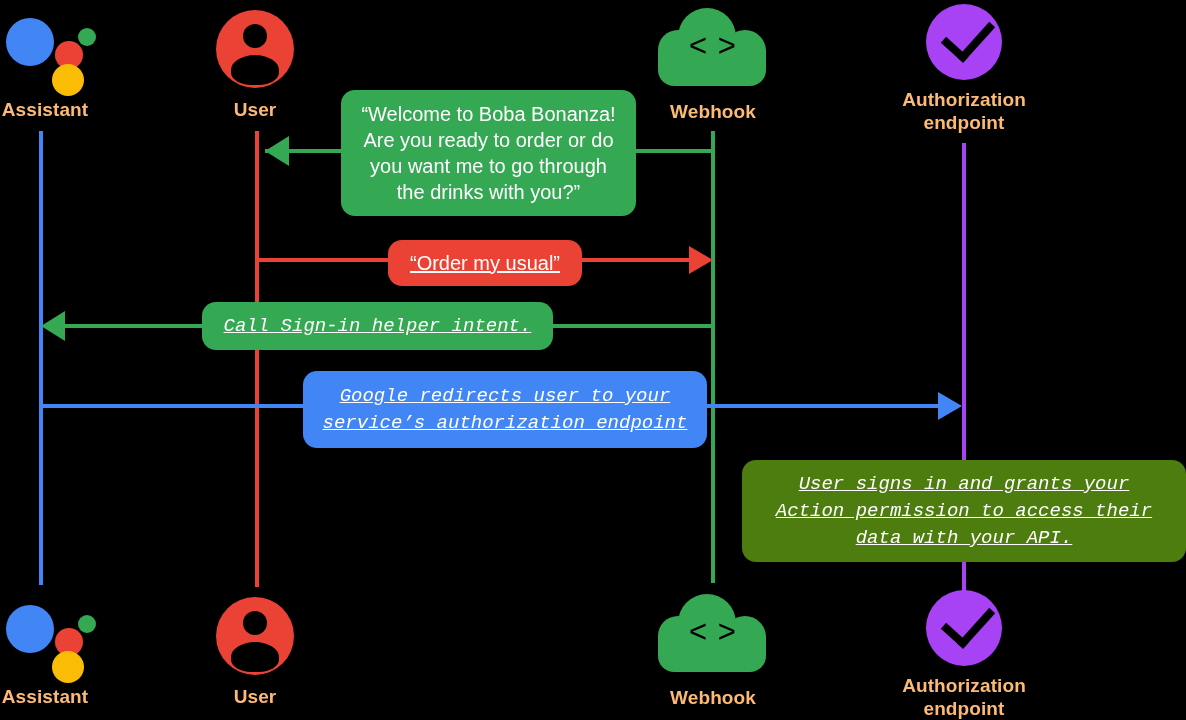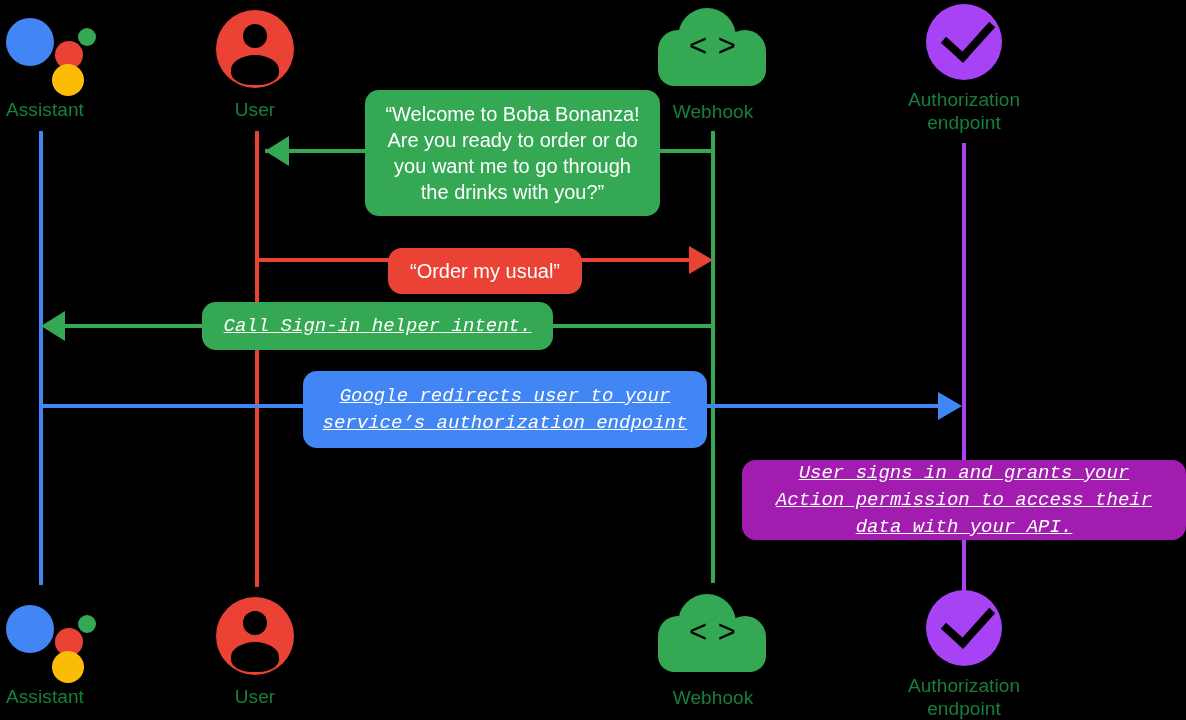--- a/index.html
+++ b/index.html
@@ -20,23 +20,23 @@
   .lifeline {
     position: absolute;
     width: 4px;
     border-radius: 0;
   }
   .actor {
     position: absolute;
     text-align: center;
   }
   .actor-label {
-    color: #15803d;
+    color: #fdba74;
     font-size: 19px;
-    font-weight: normal;
+    font-weight: bold;
     line-height: 23px;
     letter-spacing: 0.1px;
     white-space: pre-line;
   }
   .icon-wrap {
     position: relative;
     margin: 0 auto;
   }
   
   .assistant-icon {
@@ -179,39 +179,39 @@
     <div class="icon-wrap auth-icon">
       <div class="auth-circle"></div>
       <div class="auth-check"></div>
     </div>
     <div class="actor-label" style="margin-top:8px;">Authorization
 endpoint</div>
   </div>
 
   <div class="arrow-line" style="left:265px; top:149px; width:448px; background:#34a853;"></div>
   <div class="arrow-head" style="left:265px; top:136px; border-top:15px solid transparent; border-bottom:15px solid transparent; border-right:24px solid #34a853;"></div>
-  <div class="bubble bubble-sans" style="left:341px; top:90px; width:295px; height:126px; background:#34a853; white-space:pre-line; padding:0 10px;margin-left:24px;">“Welcome to Boba Bonanza!
+  <div class="bubble bubble-sans" style="left:341px; top:90px; width:295px; height:126px; background:#34a853; white-space:pre-line; padding:0 10px;">“Welcome to Boba Bonanza!
 Are you ready to order or do
 you want me to go through
 the drinks with you?”</div>
 
   <div class="arrow-line" style="left:257px; top:258px; width:436px; background:#ea4335;"></div>
   <div class="arrow-head" style="left:689px; top:246px; border-top:14px solid transparent; border-bottom:14px solid transparent; border-left:24px solid #ea4335;"></div>
-  <div class="bubble bubble-sans" style="left:388px; top:248px; width:194px; height:46px; background:#ea4335;">“Order my usual”</div>
+  <div class="bubble bubble-sans" style="left:388px; top:240px; width:194px; height:46px; background:#ea4335;text-decoration:underline;">“Order my usual”</div>
 
   <div class="arrow-line" style="left:62px; top:324px; width:651px; background:#34a853;"></div>
   <div class="arrow-head" style="left:41px; top:311px; border-top:15px solid transparent; border-bottom:15px solid transparent; border-right:24px solid #34a853;"></div>
   <div class="bubble bubble-mono" style="left:202px; top:302px; width:351px; height:48px; background:#34a853;">Call Sign-in helper intent.</div>
 
   <div class="arrow-line" style="left:39px; top:404px; width:901px; background:#4285f4;"></div>
   <div class="arrow-head" style="left:938px; top:392px; border-top:14px solid transparent; border-bottom:14px solid transparent; border-left:24px solid #4285f4;"></div>
   <div class="bubble bubble-mono" style="left:303px; top:371px; width:404px; height:77px; background:#4285f4; white-space:pre-line;">Google redirects user to your
 service’s authorization endpoint</div>
 
-  <div class="bubble bubble-mono" style="left:742px; top:460px; width:444px; height:80px; background:#a21caf; white-space:pre-line;">User signs in and grants your
+  <div class="bubble bubble-mono" style="left:742px; top:460px; width:444px; height:102px; background:#4d7c0f; white-space:pre-line;">User signs in and grants your
 Action permission to access their
 data with your API.</div>
 
   <div class="actor" style="left:0px; top:597px; width:90px;">
     <div class="icon-wrap assistant-icon">
       <div class="dot dot-blue"></div>
       <div class="dot dot-red"></div>
       <div class="dot dot-yellow"></div>
       <div class="dot dot-green"></div>
     </div>

